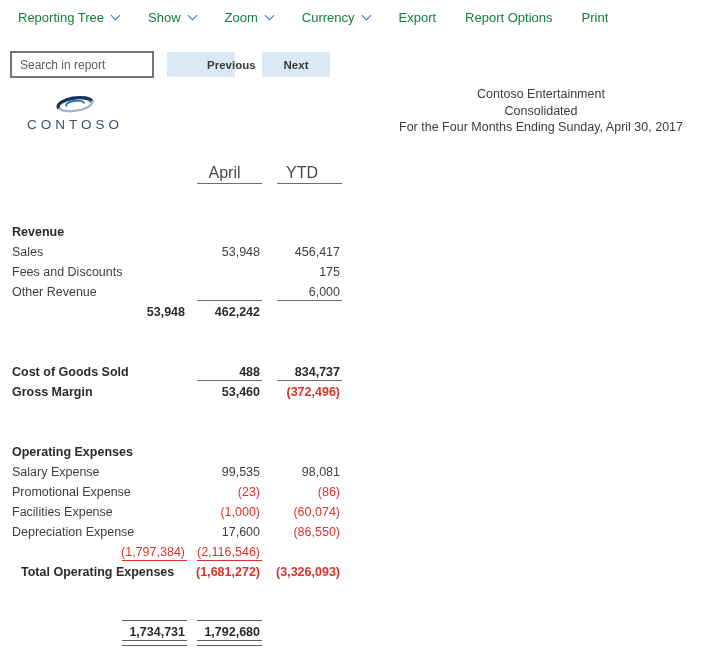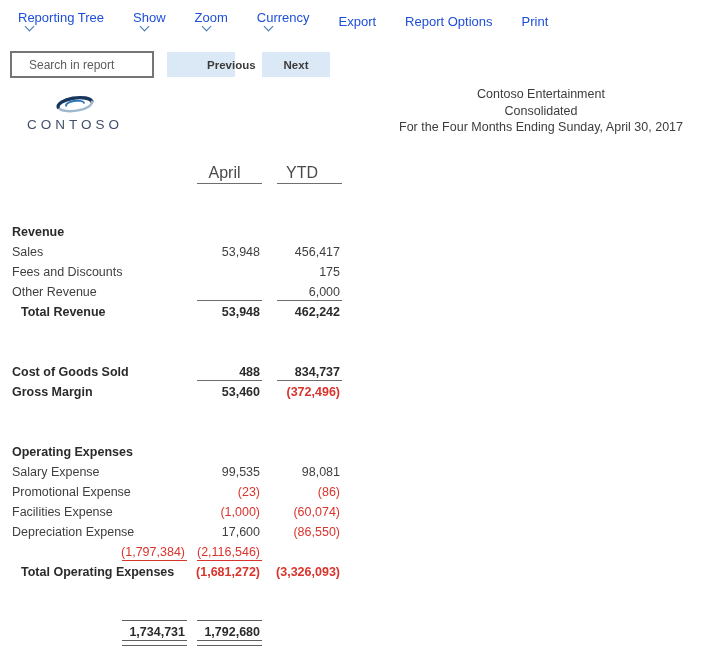--- a/index.html
+++ b/index.html
@@ -10,33 +10,33 @@
     font-family:"Liberation Sans", sans-serif;
     color:#3f3f3f;
   }
 
   
   .menubar {
     position:absolute; left:18px; top:10px; right:10px;
     display:flex; align-items:center; gap:29px;
   }
   .menu-item {
-    color:#1d4ed8; font-size:13px; white-space:nowrap; cursor:pointer;
-    display:inline-flex; align-items:flex-start;flex-direction:column;
+    color:#15803d; font-size:13px; white-space:nowrap; cursor:pointer;
+    display:inline-flex; align-items:center;
   }
   .chev {
     display:inline-block; width:7px; height:7px; margin-left:8px;
     border-right:1.6px solid #3d74b4; border-bottom:1.6px solid #3d74b4;
     transform:rotate(45deg); position:relative; top:-2px;
   }
 
   
   .search-input {
     position:absolute; left:10px; top:51px; width:144px; height:27px;
-    border:2px solid #757575; background:#fff; padding:0 17px;
+    border:2px solid #757575; background:#fff; padding:0 8px;
     font-family:"Liberation Sans", sans-serif; font-size:12px; color:#4a4a4a;
     outline:none;
   }
   .search-input::placeholder { color:#5c5c5c; opacity:1; }
   .nav-btn {
     position:absolute; top:52px; height:25px; width:68px;
     background:#dbe8f5; border:none; cursor:pointer;
     font-family:"Liberation Sans", sans-serif; font-size:11.5px;
     font-weight:700; color:#3b3b3b;
   }
@@ -164,21 +164,20 @@
       <div class="cell label">Fees and Discounts</div>
       <div class="cell num"></div>
       <div class="cell num">175</div>
     </div>
         <div class="trow">
       <div class="cell label">Other Revenue</div>
       <div class="cell num rule-single"></div>
       <div class="cell num rule-single">6,000</div>
     </div>
         <div class="trow bold">
-      <div class="cell label indent">Total Revenue</div>
       <div class="cell num">53,948</div>
       <div class="cell num">462,242</div>
     </div>
         <div class="trow bold" style="margin-top: 40px;">
       <div class="cell label">Cost of Goods Sold</div>
       <div class="cell num rule-single">488</div>
       <div class="cell num rule-single">834,737</div>
     </div>
         <div class="trow bold">
       <div class="cell label">Gross Margin</div>

